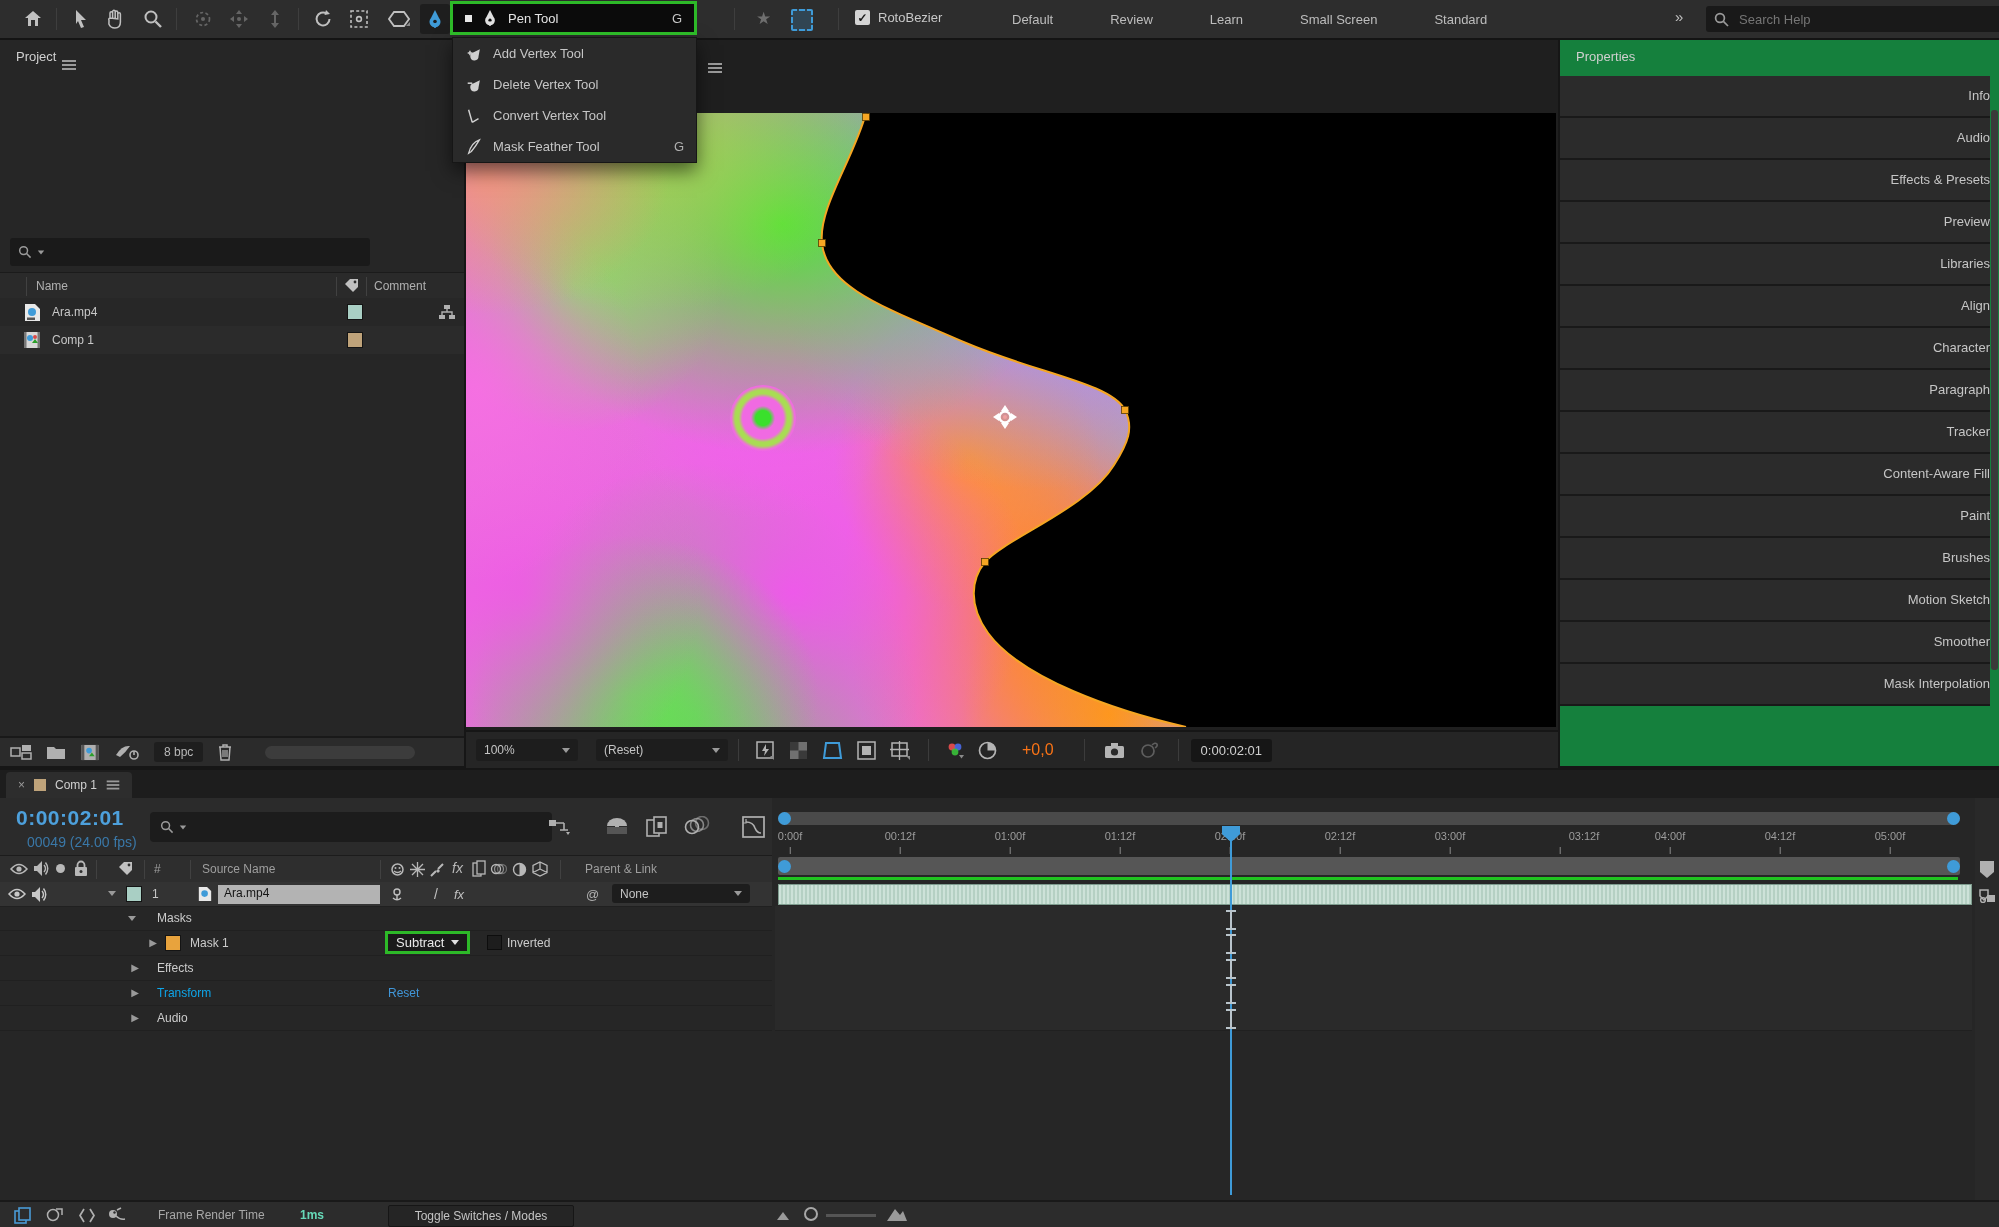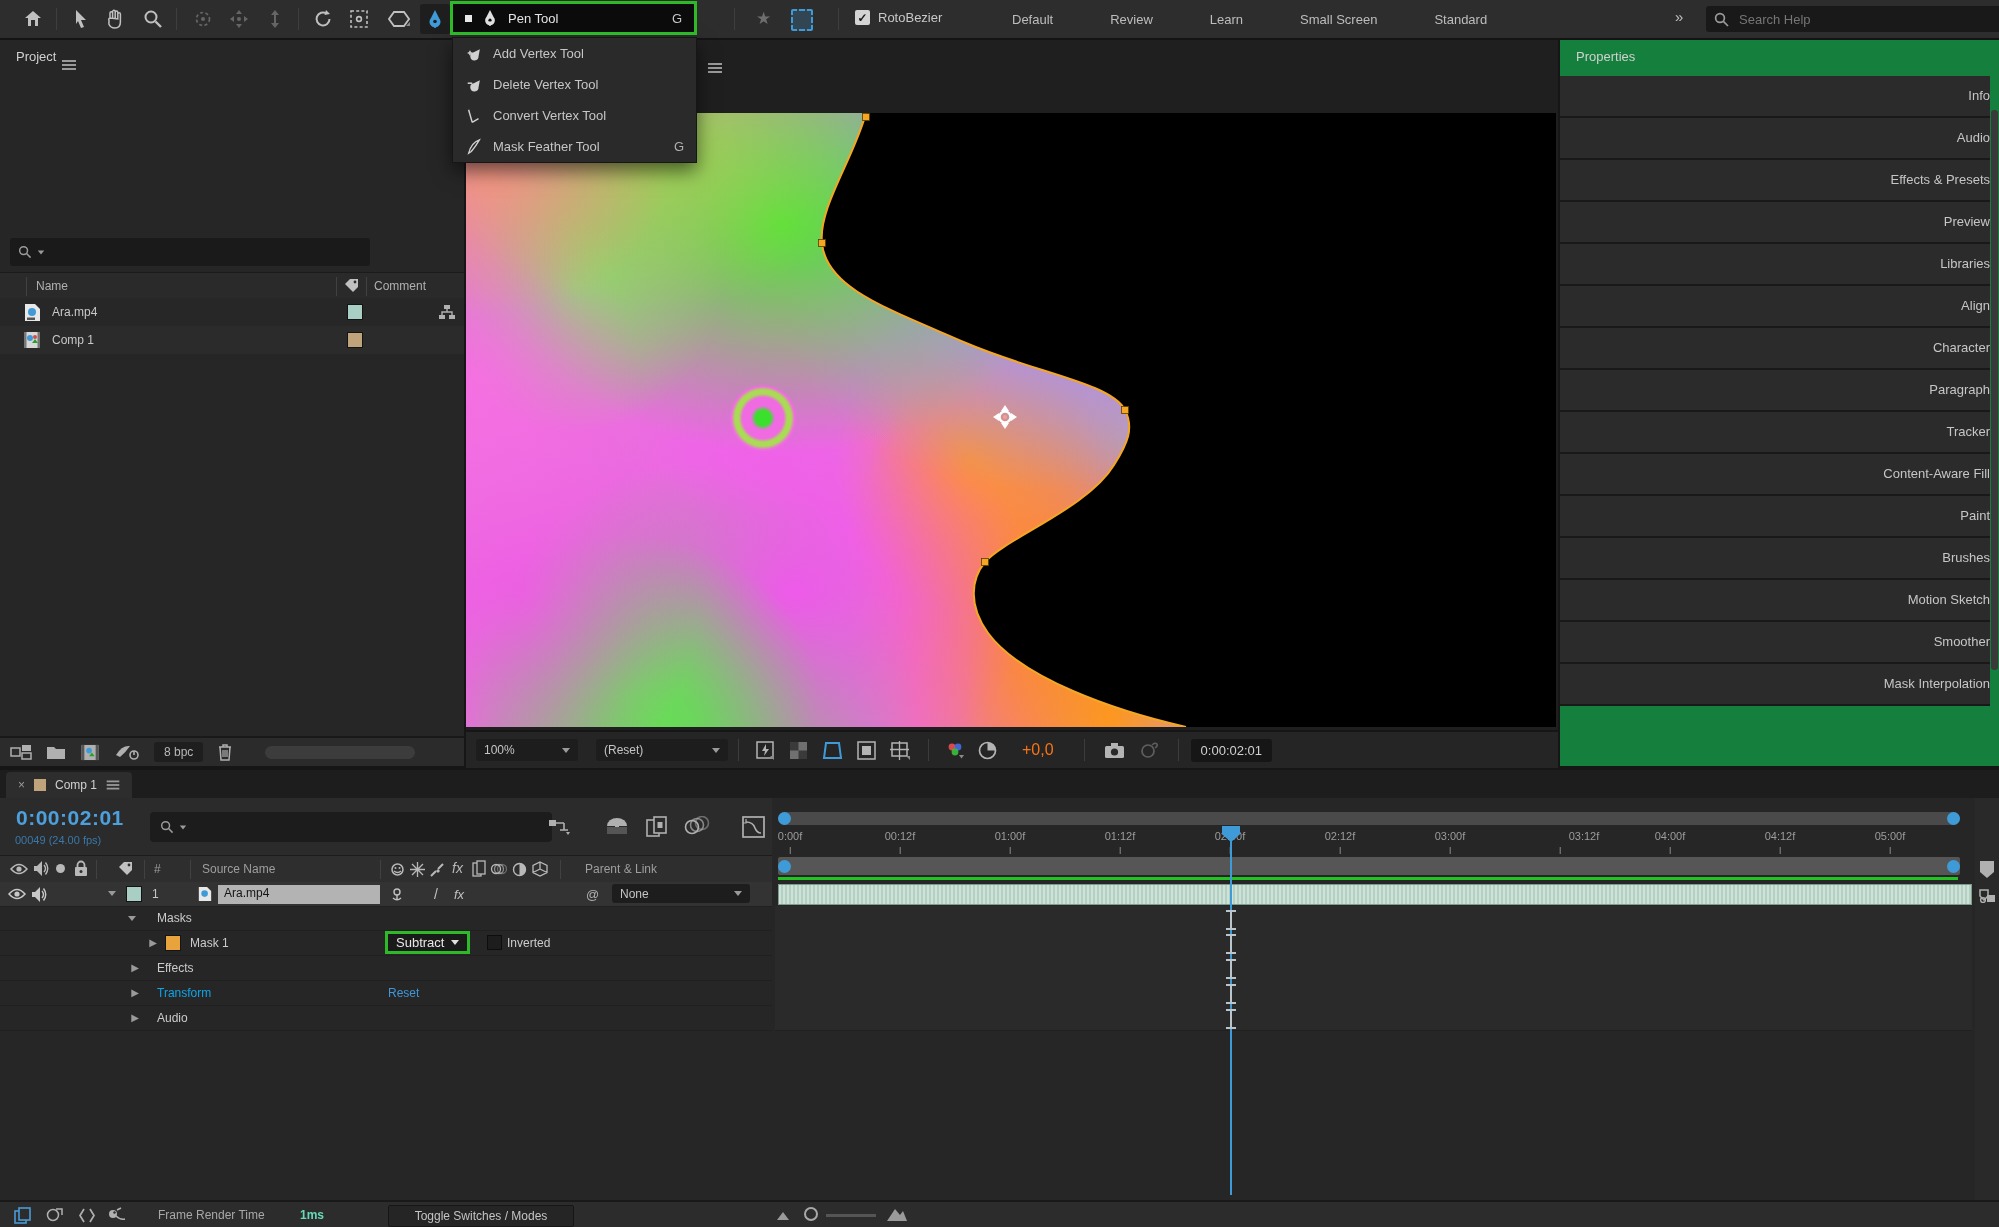--- a/index.html
+++ b/index.html
@@ -93,21 +93,21 @@
   .vico{margin:0 7px;}
   #tc-box{background:#161616;border-radius:3px;padding:4px 10px;color:#d0d0d0;font-size:13px;}
 
   
   #timeline{left:0;top:770px;width:1999px;height:457px;background:#262626;}
   #tl-tabrow{left:0;top:0;width:1999px;height:28px;background:#1d1d1d;}
   #tl-tab{position:absolute;left:6px;top:2px;height:26px;background:#2d2d2d;border-radius:4px 4px 0 0;
           display:flex;align-items:center;gap:9px;padding:0 12px;color:#d0d0d0;}
   #tl-header{left:0;top:28px;width:772px;height:57px;background:#2b2b2b;}
   #tl-timecode{position:absolute;left:16px;top:8px;font-size:21px;font-weight:bold;color:#4da0dc;letter-spacing:.5px;}
-  #tl-frameinfo{position:absolute;left:15px;top:36px;font-size:11px;color:#3a78a8;}
+  #tl-frameinfo{position:absolute;left:27px;top:36px;font-size:14px;color:#3a78a8;}
   #tl-search{position:absolute;left:150px;top:14px;width:382px;height:30px;background:#1c1c1c;border-radius:4px;display:flex;align-items:center;padding:0 10px;gap:5px;}
   .tl-hico{position:absolute;top:18px;}
   #tl-colhead{left:0;top:85px;width:772px;height:27px;background:#2e2e2e;border-top:1px solid #1c1c1c;border-bottom:1px solid #1c1c1c;color:#9e9e9e;}
   .colsep{position:absolute;top:4px;width:1px;height:19px;background:#414141;}
 
   
   #tl-scrollbar{left:778px;top:42px;width:1182px;height:13px;background:#4a4a4a;border-radius:7px;}
   .bluecap{position:absolute;top:0;width:13px;height:13px;background:#3f9bd8;border-radius:7px;}
   #tl-ruler{left:775px;top:56px;width:1185px;height:29px;overflow:hidden;color:#9c9c9c;}
   .tick{position:absolute;top:4px;transform:translateX(-50%);font-size:11px;}

